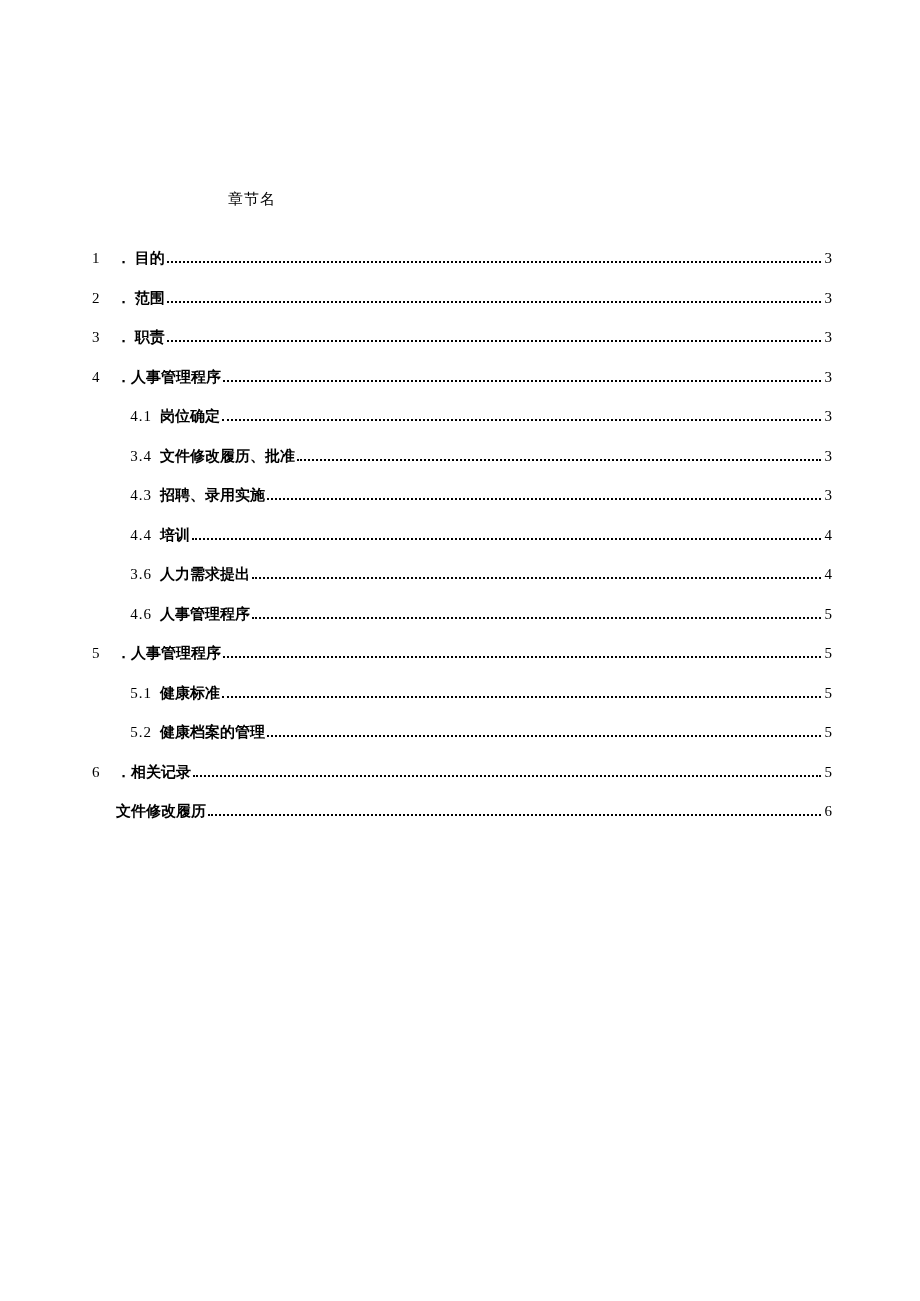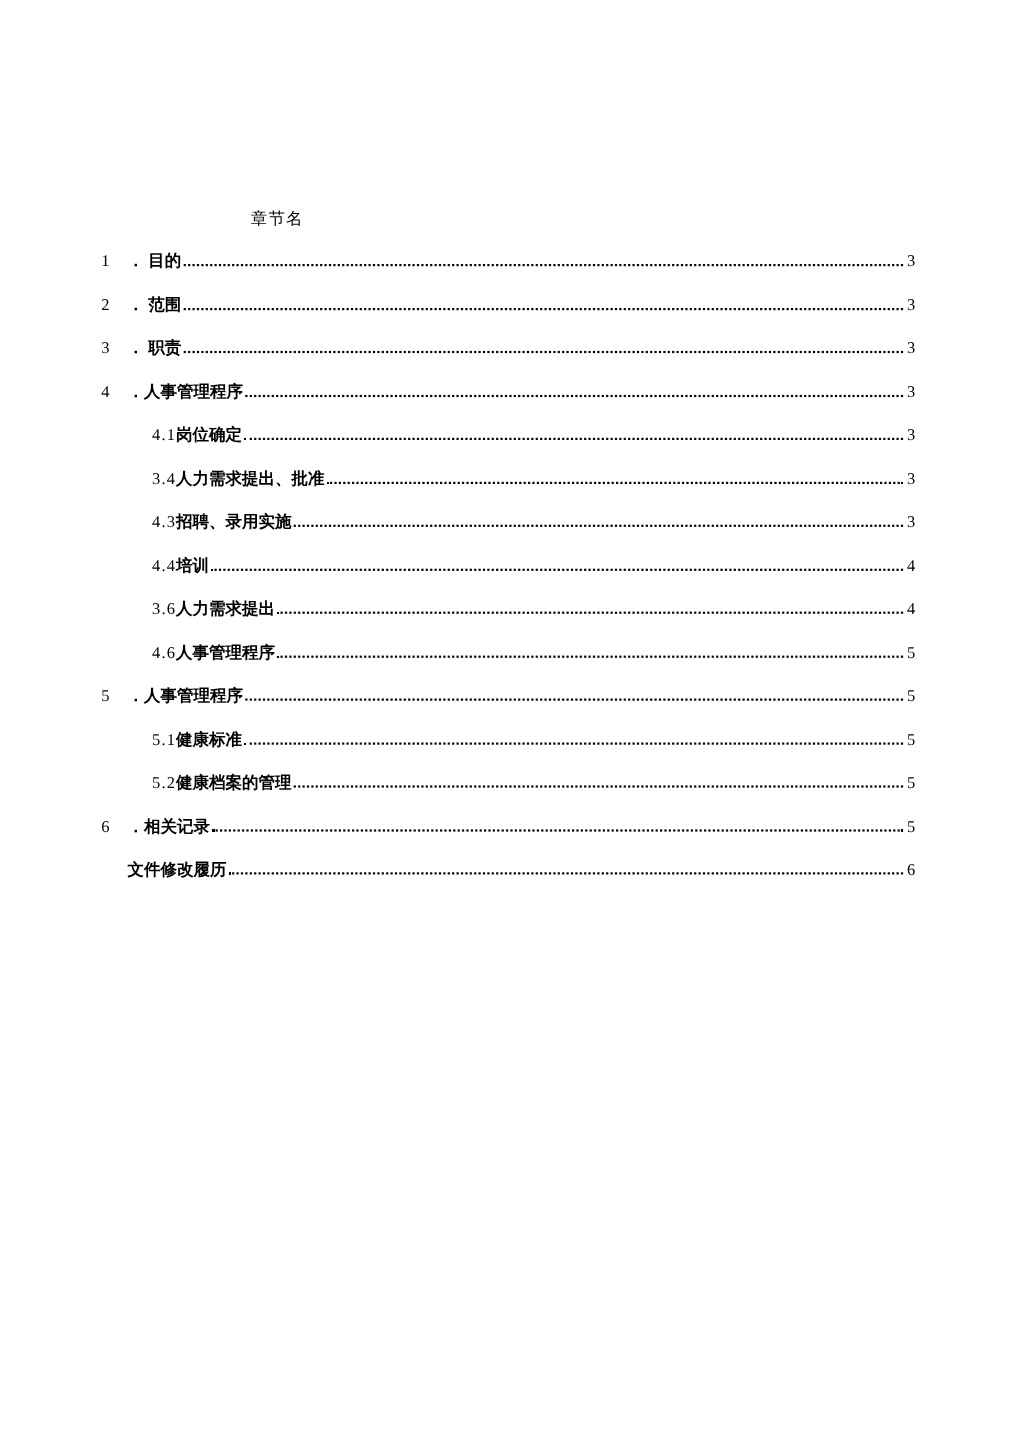--- a/index.html
+++ b/index.html
@@ -10,40 +10,40 @@
     font-family: "SimSun", "Songti SC", "Microsoft YaHei", serif;
     color: #000;
     font-size: 15px;
   }
   .page {
     padding: 190px 88px 0 92px;
   }
   .heading {
     font-size: 15px;
     margin-left: 136px;
-    margin-bottom: 20px;
+    margin-bottom: 40px;
     letter-spacing: 1px;
   }
   .toc-row {
     display: flex;
     align-items: baseline;
     margin-bottom: 20px;
     line-height: 1.3;
   }
   .toc-row.sub {
     padding-left: 30px;
   }
   .num {
     min-width: 24px;
     text-align: left;
     letter-spacing: 2px;
   }
   .subnum {
     min-width: 38px;
-    text-align: right;
+    text-align: center;
     letter-spacing: 1px;
   }
   .title {
     white-space: nowrap;
     font-weight: bold;
   }
   .dots {
     flex: 1;
     border-bottom: 2px dotted #000;
     margin: 0 4px 2px 2px;
@@ -86,21 +86,21 @@
         <span class="pg">3</span>
       </div>
       <div class="toc-row sub">
         <span class="subnum">4.1</span>
         <span class="title">岗位确定</span>
         <span class="dots"></span>
         <span class="pg">3</span>
       </div>
       <div class="toc-row sub">
         <span class="subnum">3.4</span>
-        <span class="title">人力需求提出、批准</span>
+        <span class="title">文件修改履历、批准</span>
         <span class="dots"></span>
         <span class="pg">3</span>
       </div>
       <div class="toc-row sub">
         <span class="subnum">4.3</span>
         <span class="title">招聘、录用实施</span>
         <span class="dots"></span>
         <span class="pg">3</span>
       </div>
       <div class="toc-row sub">

